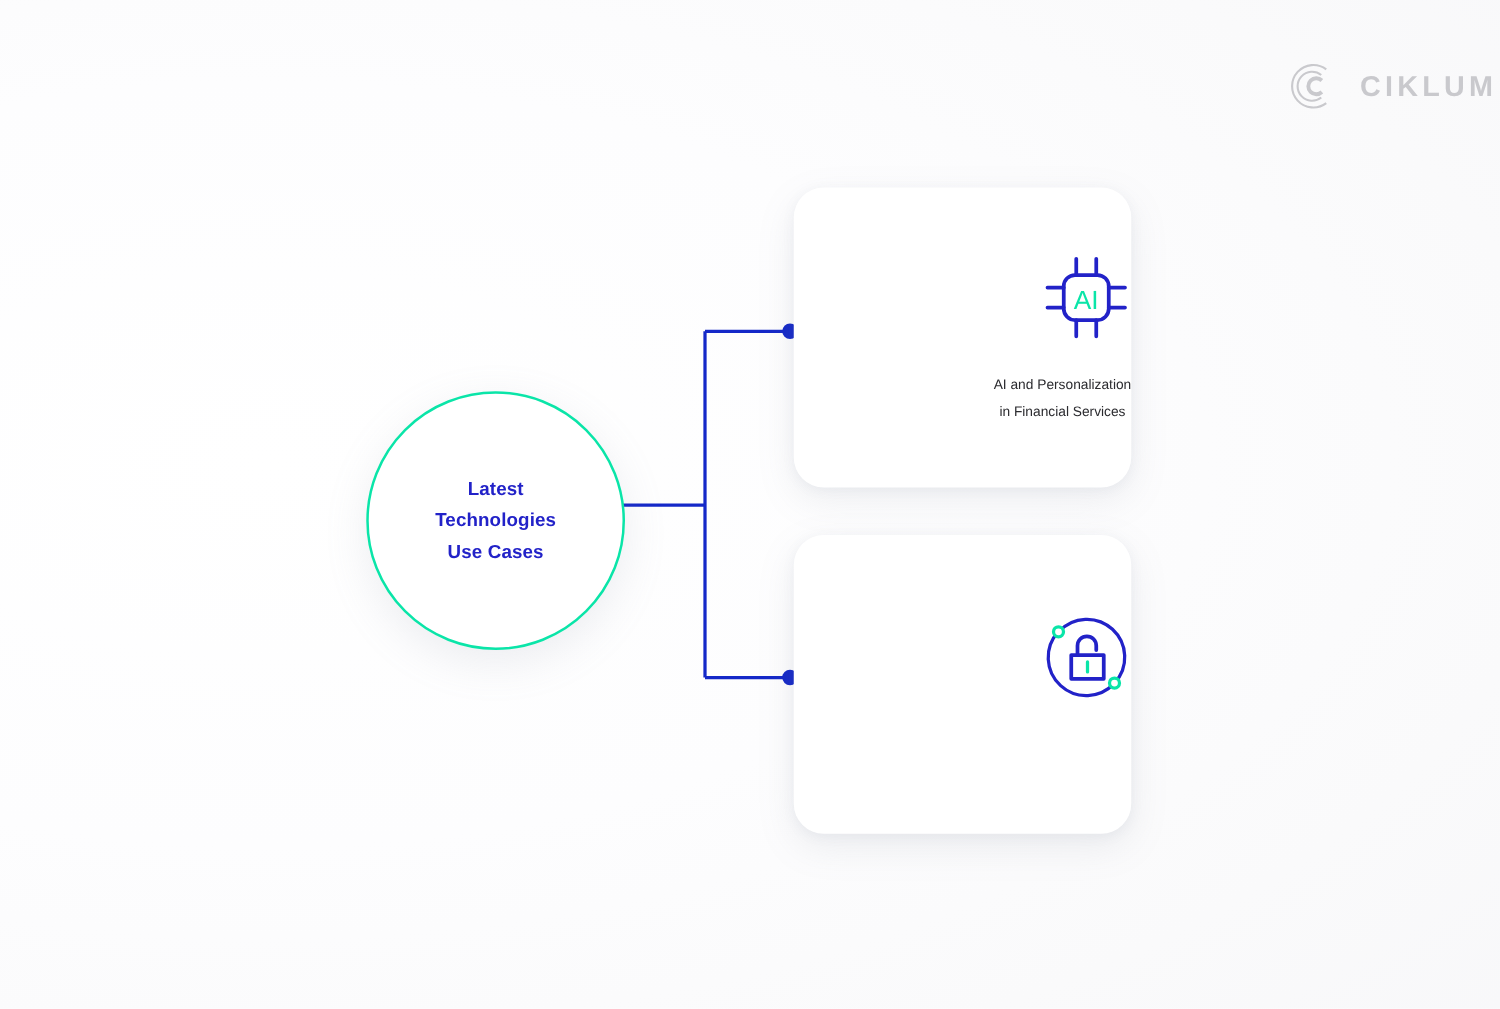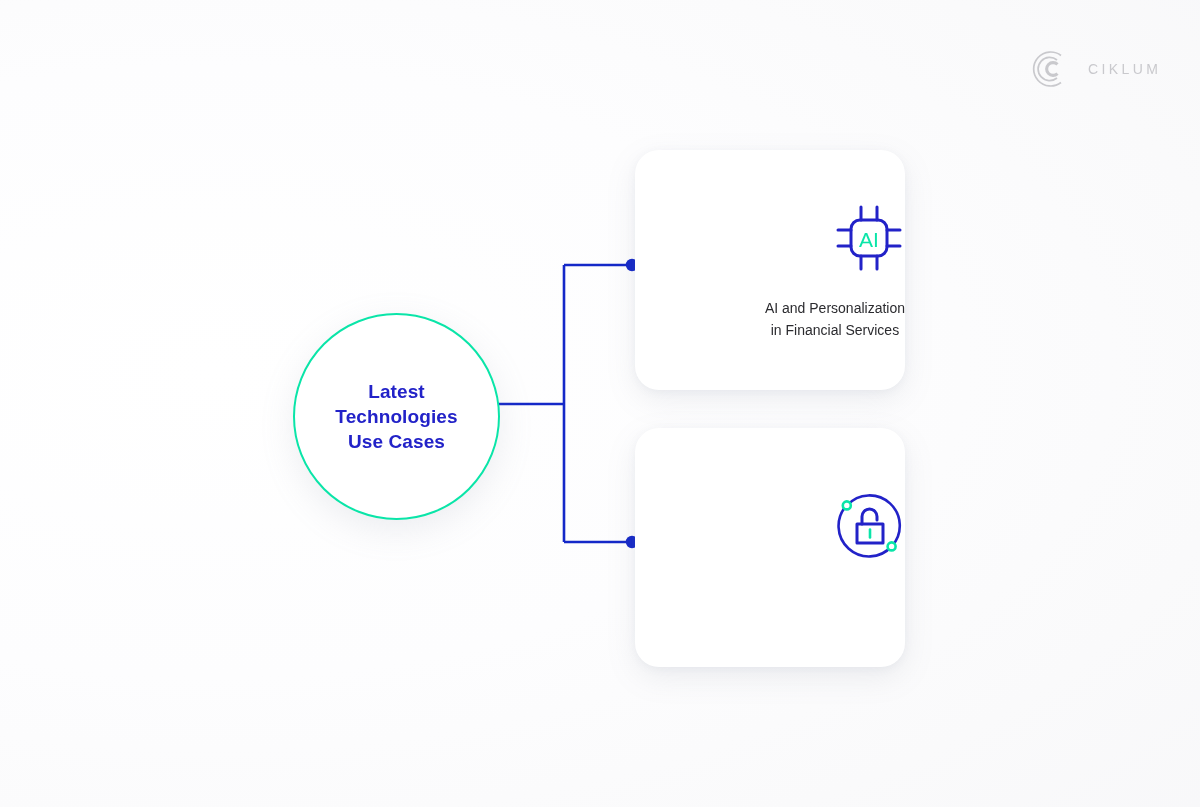--- a/index.html
+++ b/index.html
@@ -25,24 +25,24 @@
   .brand {
     position: absolute;
     top: 48px;
     left: 1028px;
     display: flex;
     align-items: center;
     gap: 18px;
   }
   .brand-mark { width: 42px; height: 42px; display: block; }
   .brand-name {
-    font-size: 14px;
+    font-size: 23px;
     letter-spacing: 3.4px;
     color: #c9c9cd;
-    font-weight: 400;
+    font-weight: 700;
     white-space: nowrap;
   }
 
   
   .wires { position: absolute; inset: 0; }
 
   
   .node {
     position: absolute;
     left: 293px;
@@ -51,21 +51,21 @@
     height: 203px;
     border-radius: 50%;
     background: #ffffff;
     border: 2.5px solid #0ae5a8;
     box-shadow: 0 10px 34px rgba(140,150,170,0.16);
     display: flex;
     align-items: center;
     justify-content: center;
   }
   .node-label {
-    font-size: 19px;
+    font-size: 15px;
     line-height: 25px;
     font-weight: 700;
     color: #2222c8;
     text-align: center;
     white-space: pre-line;
     letter-spacing: 0.1px;
   }
 
   
   .card {
@@ -85,21 +85,21 @@
   .card-icon {
     margin-top: 52px;
     width: 72px;
     height: 72px;
     display: block;
   }
   #card-blockchain .card-icon { margin-top: 62px; }
 
   .card-label {
     margin-top: 24px;
-    font-size: 14px;
+    font-size: 11px;
     line-height: 21.5px;
     color: #2b2b2f;
     text-align: center;
     white-space: pre-line;
     font-weight: 400;
   }
   #card-blockchain .card-label { margin-top: 22px; }
 </style>
 </head>
 <body>

